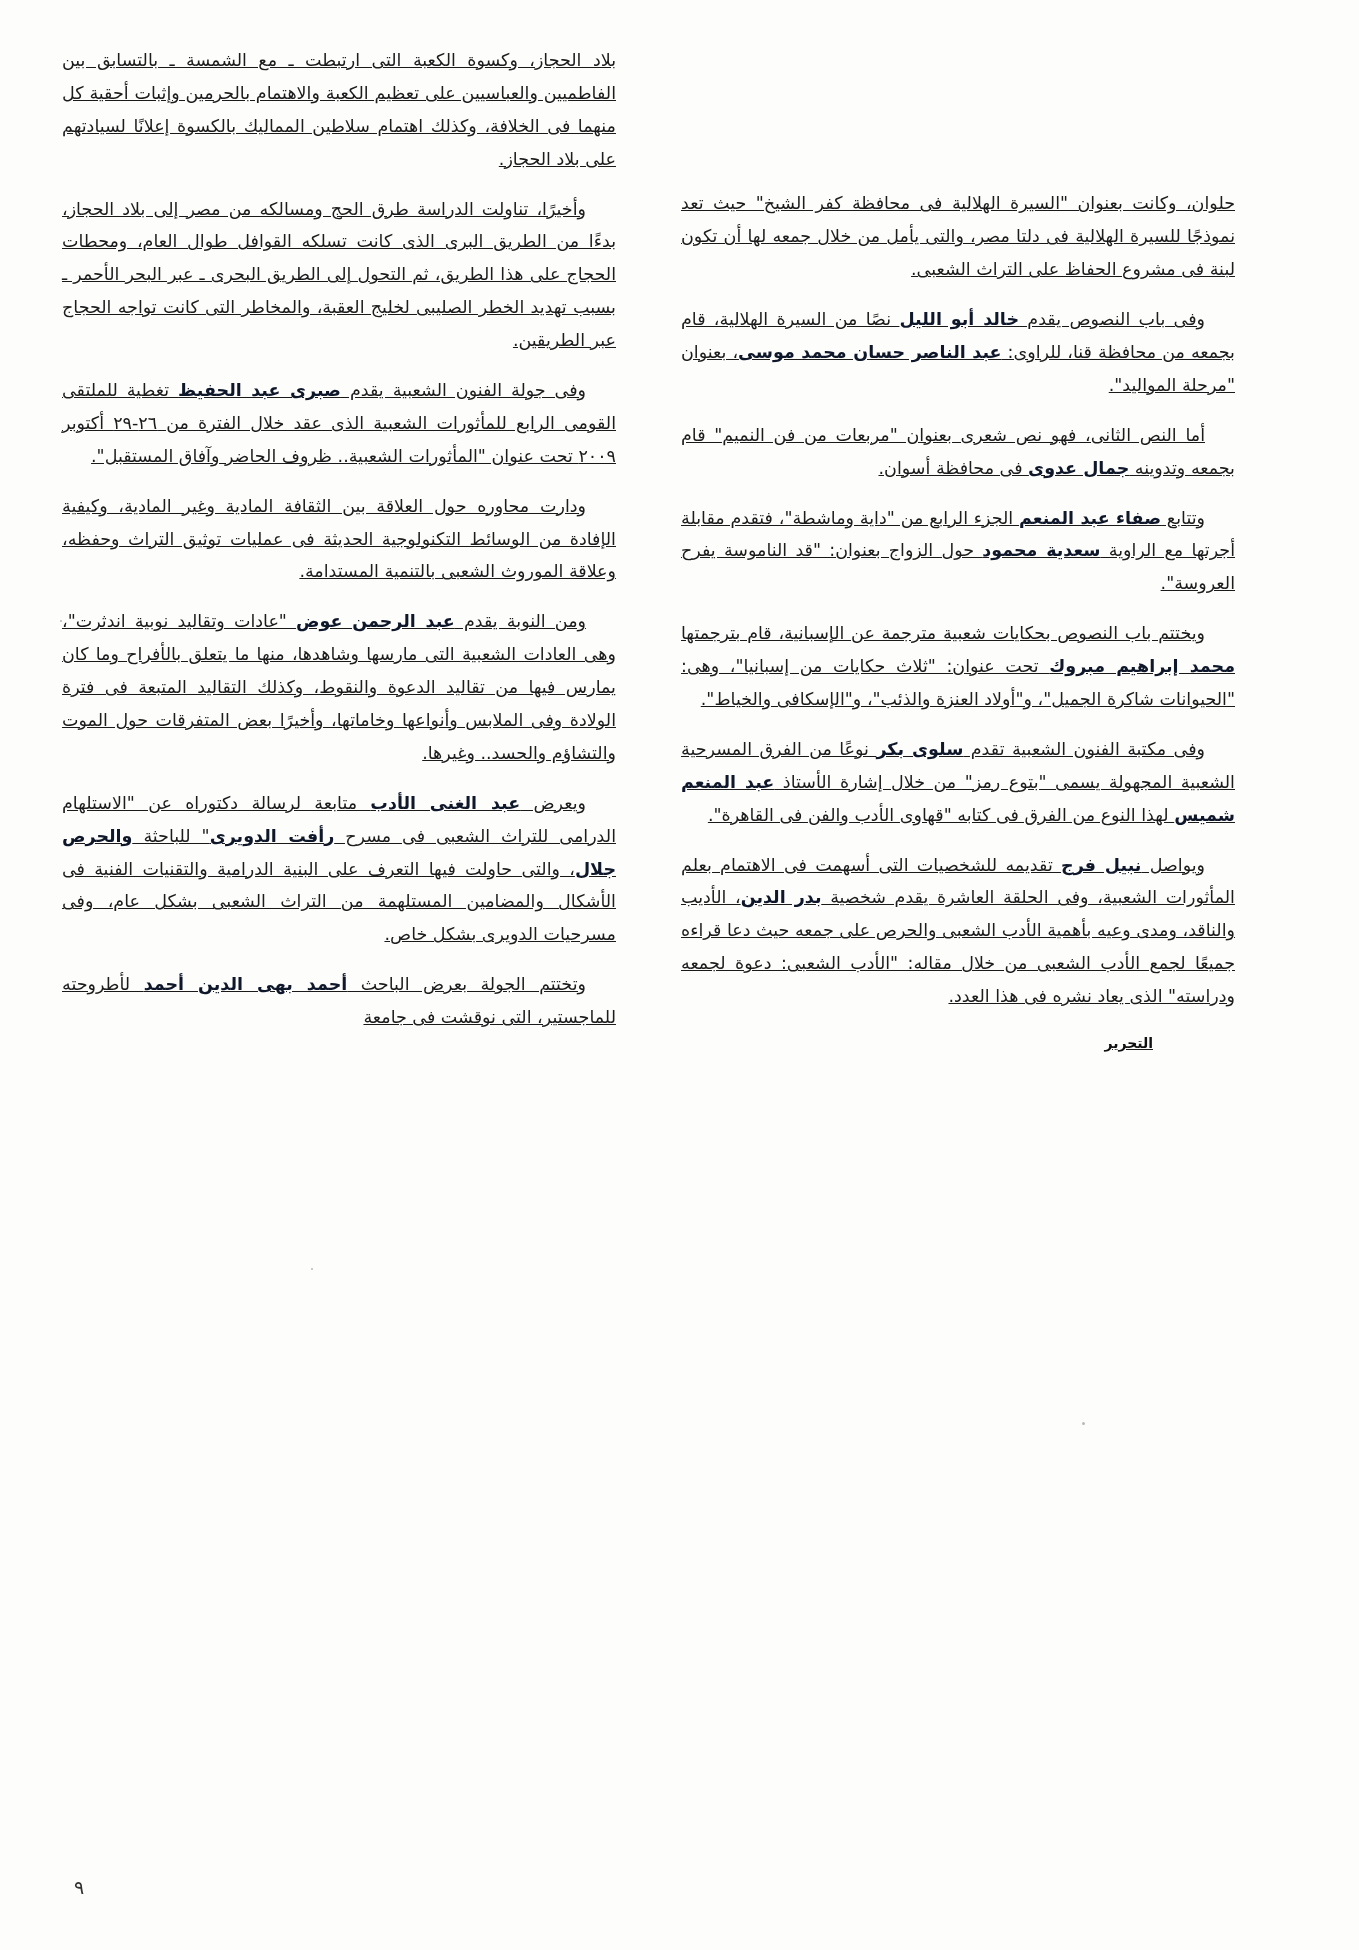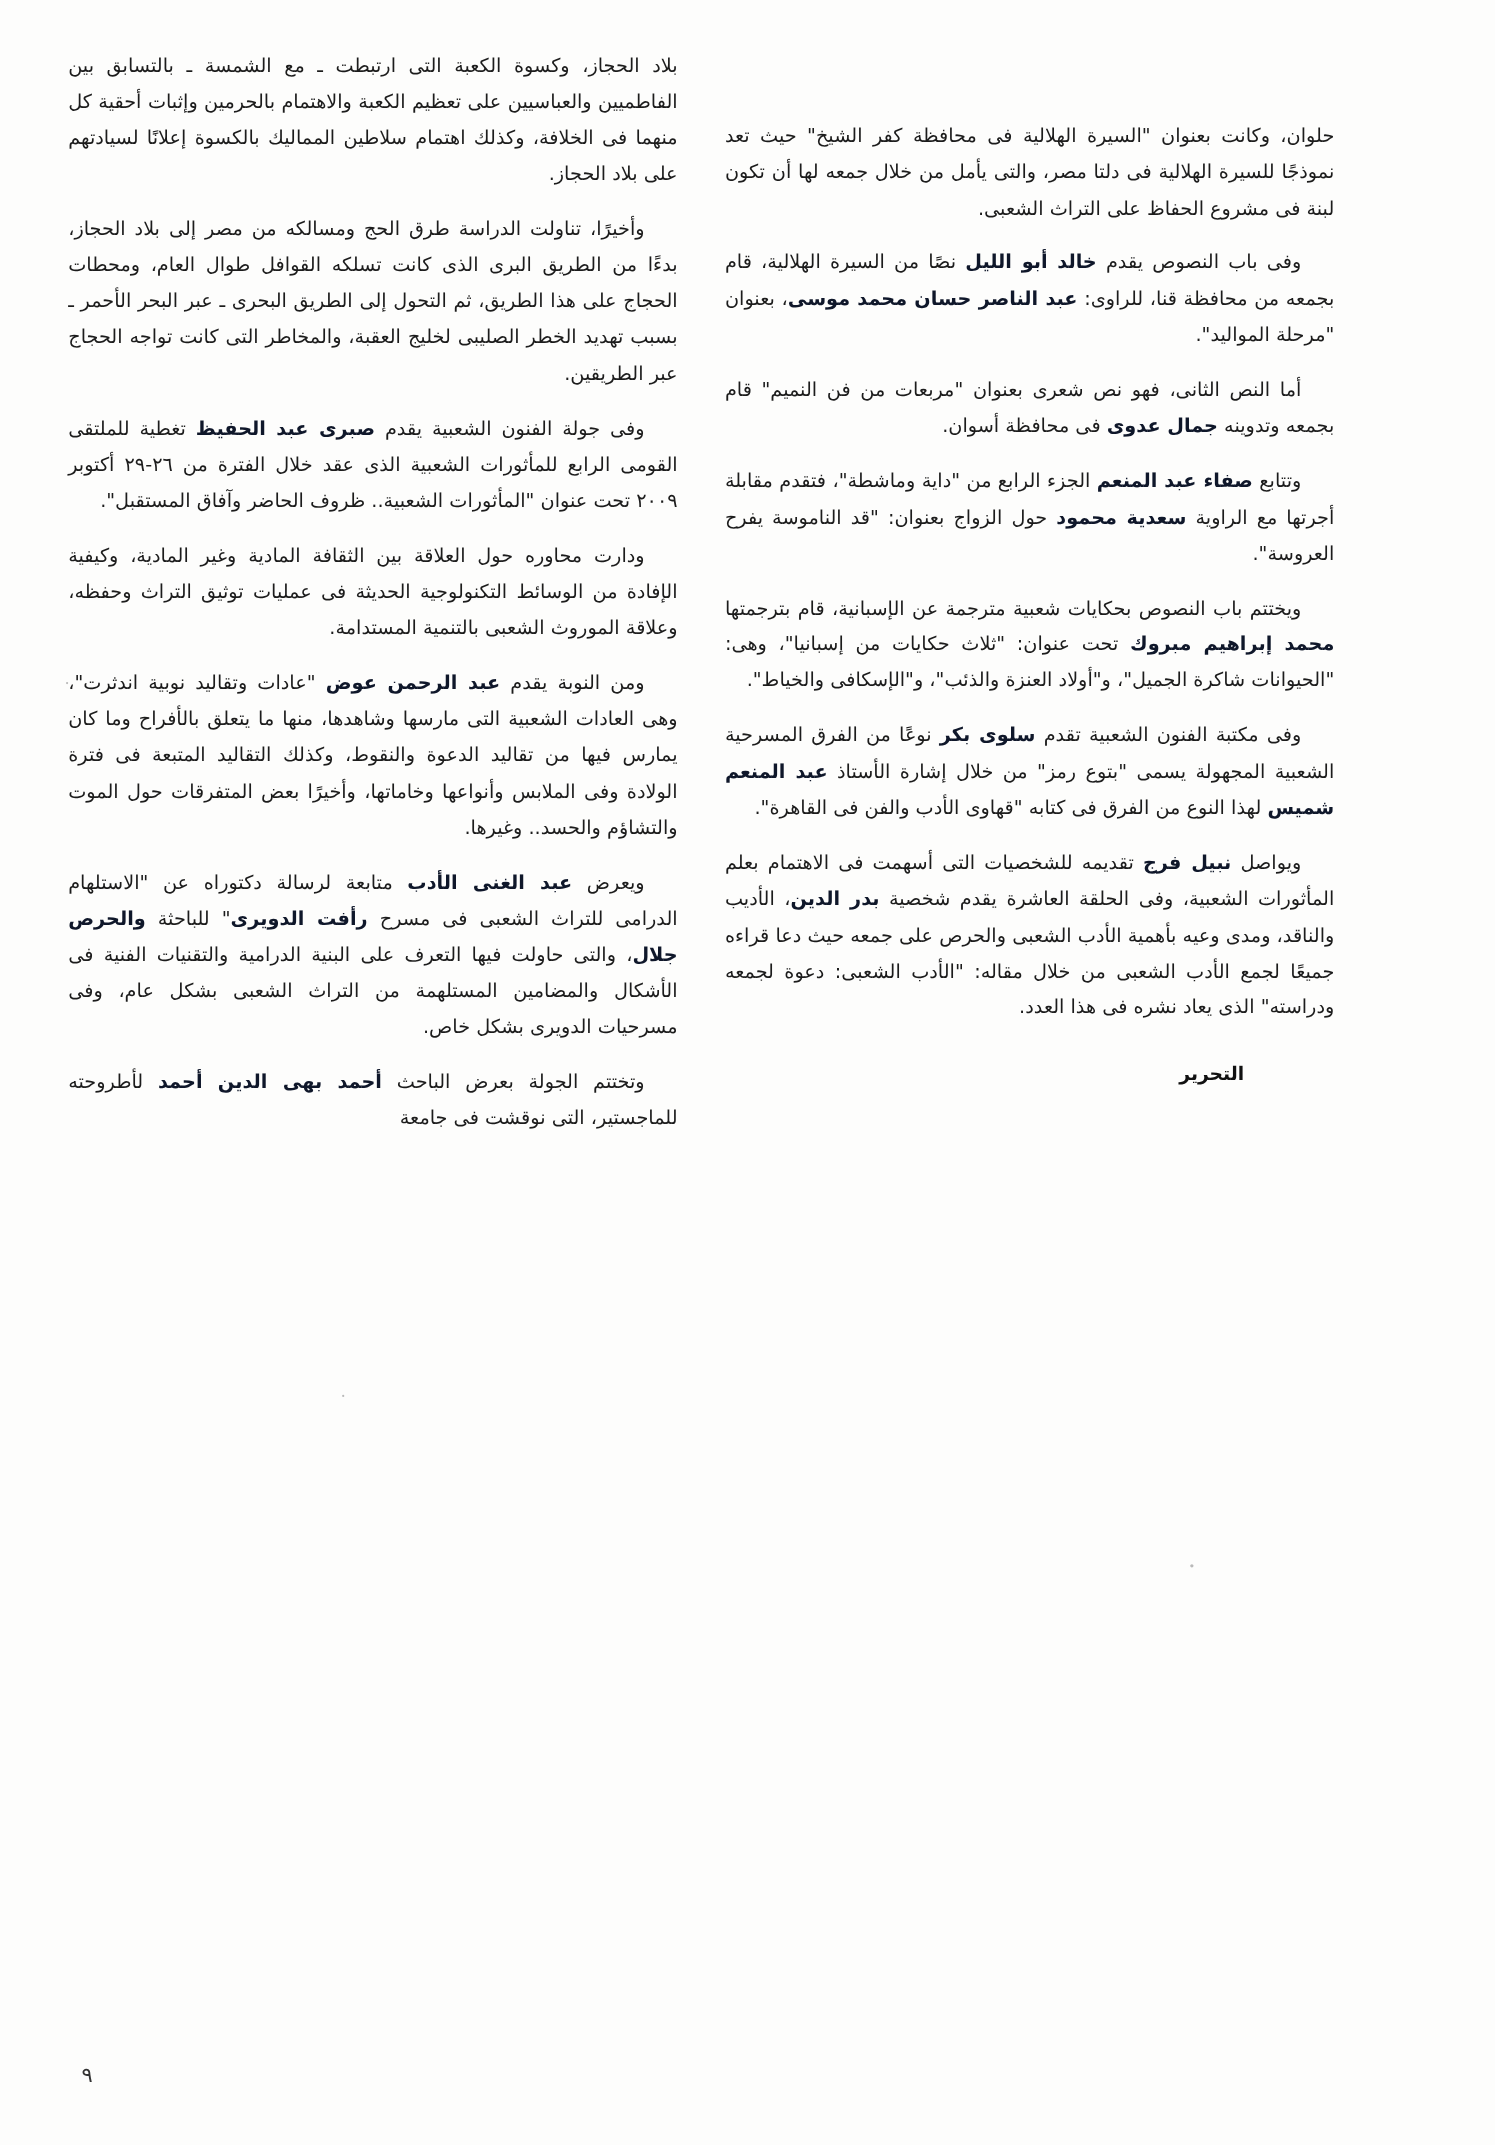--- a/index.html
+++ b/index.html
@@ -20,22 +20,23 @@
     inset: 0;
     background: #fdfdfc;
   }
   .columns {
     position: absolute;
     top: 44px;
     left: 62px;
     right: 62px;
     display: flex;
     flex-direction: row-reverse;
-    gap: 43px;
-    align-items: center;
+    gap: 65px;
+    align-items: flex-end;
+    text-decoration: underline;
   }
   .col {
     width: 554px;
     direction: rtl;
     text-align: justify;
     text-justify: inter-word;
   }
   p.para {
     margin: 0 0 17px 0;
     font-size: 17.5px;
@@ -46,23 +47,23 @@
     text-indent: 30px;
   }
   p.para.noindent {
     text-indent: 0;
   }
   b, .bold {
     font-weight: bold;
     color: #0f172a;
   }
   .signature {
-    margin-top: 34px;
+    margin-top: 22px;
     margin-right: 82px;
-    font-size: 17px;
+    font-size: 14px;
     font-weight: bold;
     letter-spacing: 2px;
     color: #111;
   }
   .page-number {
     position: absolute;
     bottom: 52px;
     left: 74px;
     font-size: 19px;
     color: #333;

